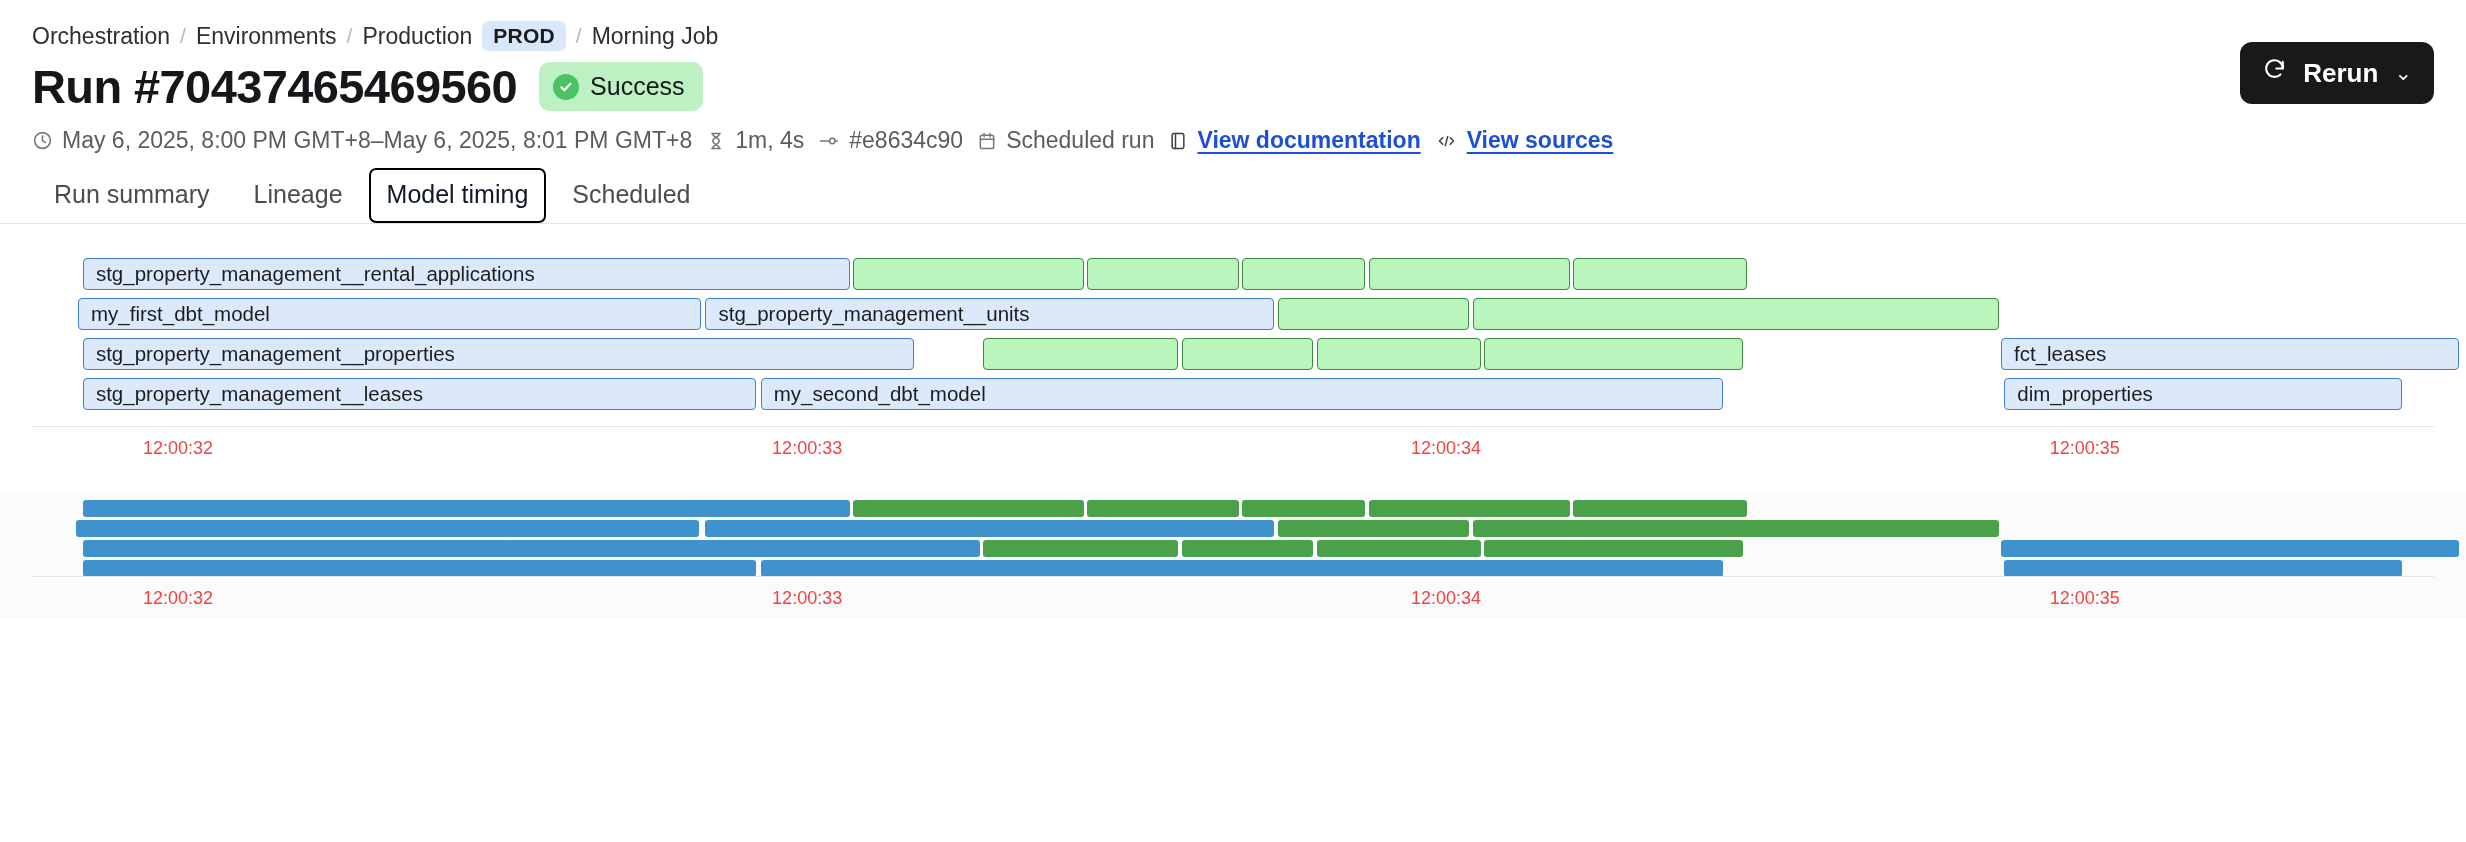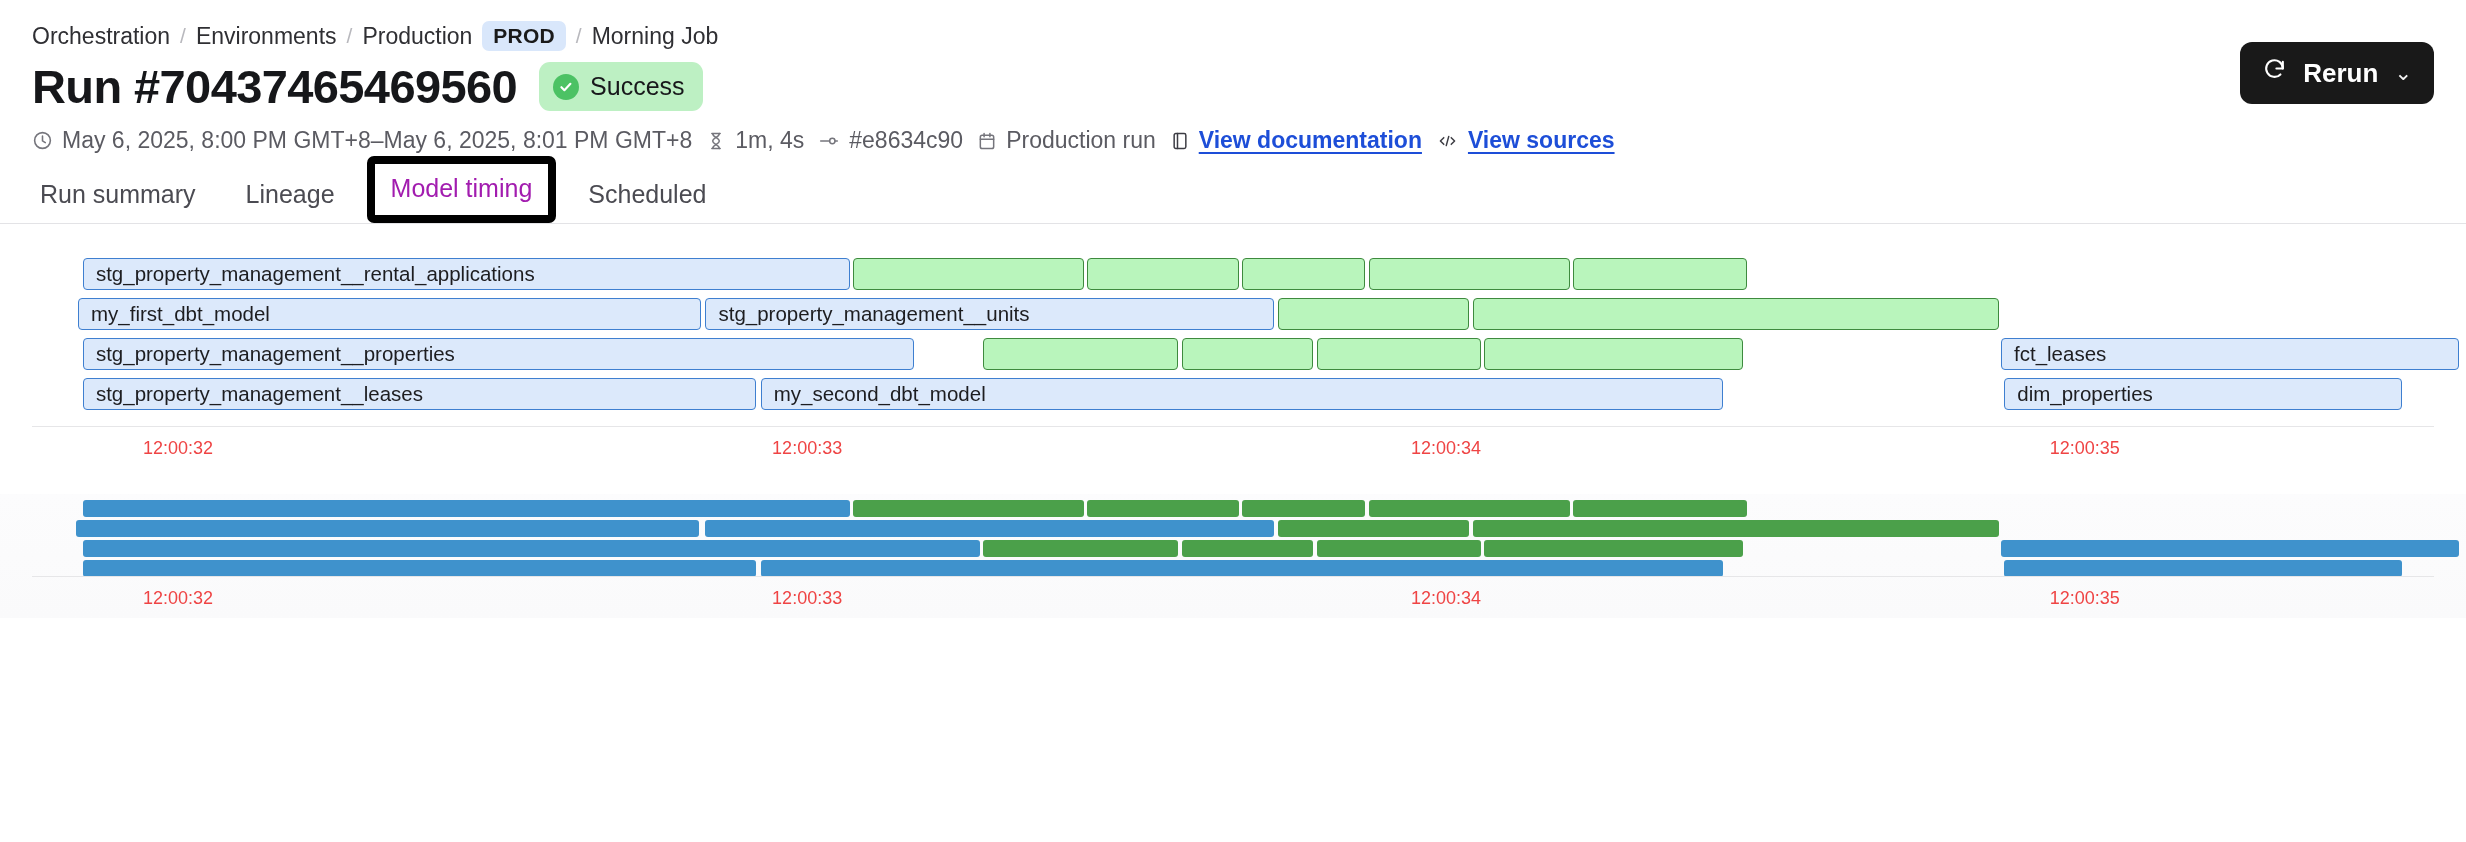--- a/index.html
+++ b/index.html
@@ -111,39 +111,39 @@
   .meta-item.link .mtxt {
     text-decoration: underline;
     text-underline-offset: 4px;
   }
   .micon { display: inline-flex; align-items: center; color: #75757c; }
 
   
   .tabs {
     display: flex;
     align-items: flex-end;
-    gap: 14px;
-    padding: 22px 0 0 22px;
+    gap: 8px;
+    padding: 22px 0 0 36px;
     border-bottom: 1px solid #e3e3e6;
     height: 70px;
   }
   .tab {
     font-size: 25px;
     color: #4b4b52;
     padding: 10px 16px 12px 16px;
     border-radius: 7px;
     cursor: pointer;
     white-space: nowrap;
     border: 2px solid transparent;
     background: transparent;
     font-family: inherit;
   }
   .tab.active {
-    color: #a21caf;
-    border: 8px solid #000000;
+    color: #0f172a;
+    border: 2px solid #000000;
     background: #ffffff;
   }
 
   
   .charts { padding: 0; position: relative; }
 
   .chart {
     position: relative;
     margin-left: 0;
   }
@@ -284,21 +284,21 @@
     <span class="mtxt">#e8634c90</span>
   </span>
 
   <span class="meta-item">
     <span class="micon">
       <svg width="20" height="20" viewBox="0 0 24 24" fill="none" stroke="currentColor" stroke-width="1.8">
           <rect x="4" y="5" width="16" height="16" rx="2.2"></rect>
           <path d="M4 10h16M8.5 3v4M15.5 3v4" stroke-linecap="round"></path>
         </svg>
     </span>
-    <span class="mtxt">Production run</span>
+    <span class="mtxt">Scheduled run</span>
   </span>
 
   <span class="meta-item link">
     <span class="micon">
       <svg width="20" height="20" viewBox="0 0 24 24" fill="none" stroke="#3d3d44" stroke-width="1.8">
           <rect x="5" y="3" width="14" height="18" rx="2"></rect>
           <path d="M9 3v18" stroke-linecap="round"></path>
         </svg>
     </span>
     <span class="mtxt">View documentation</span>

